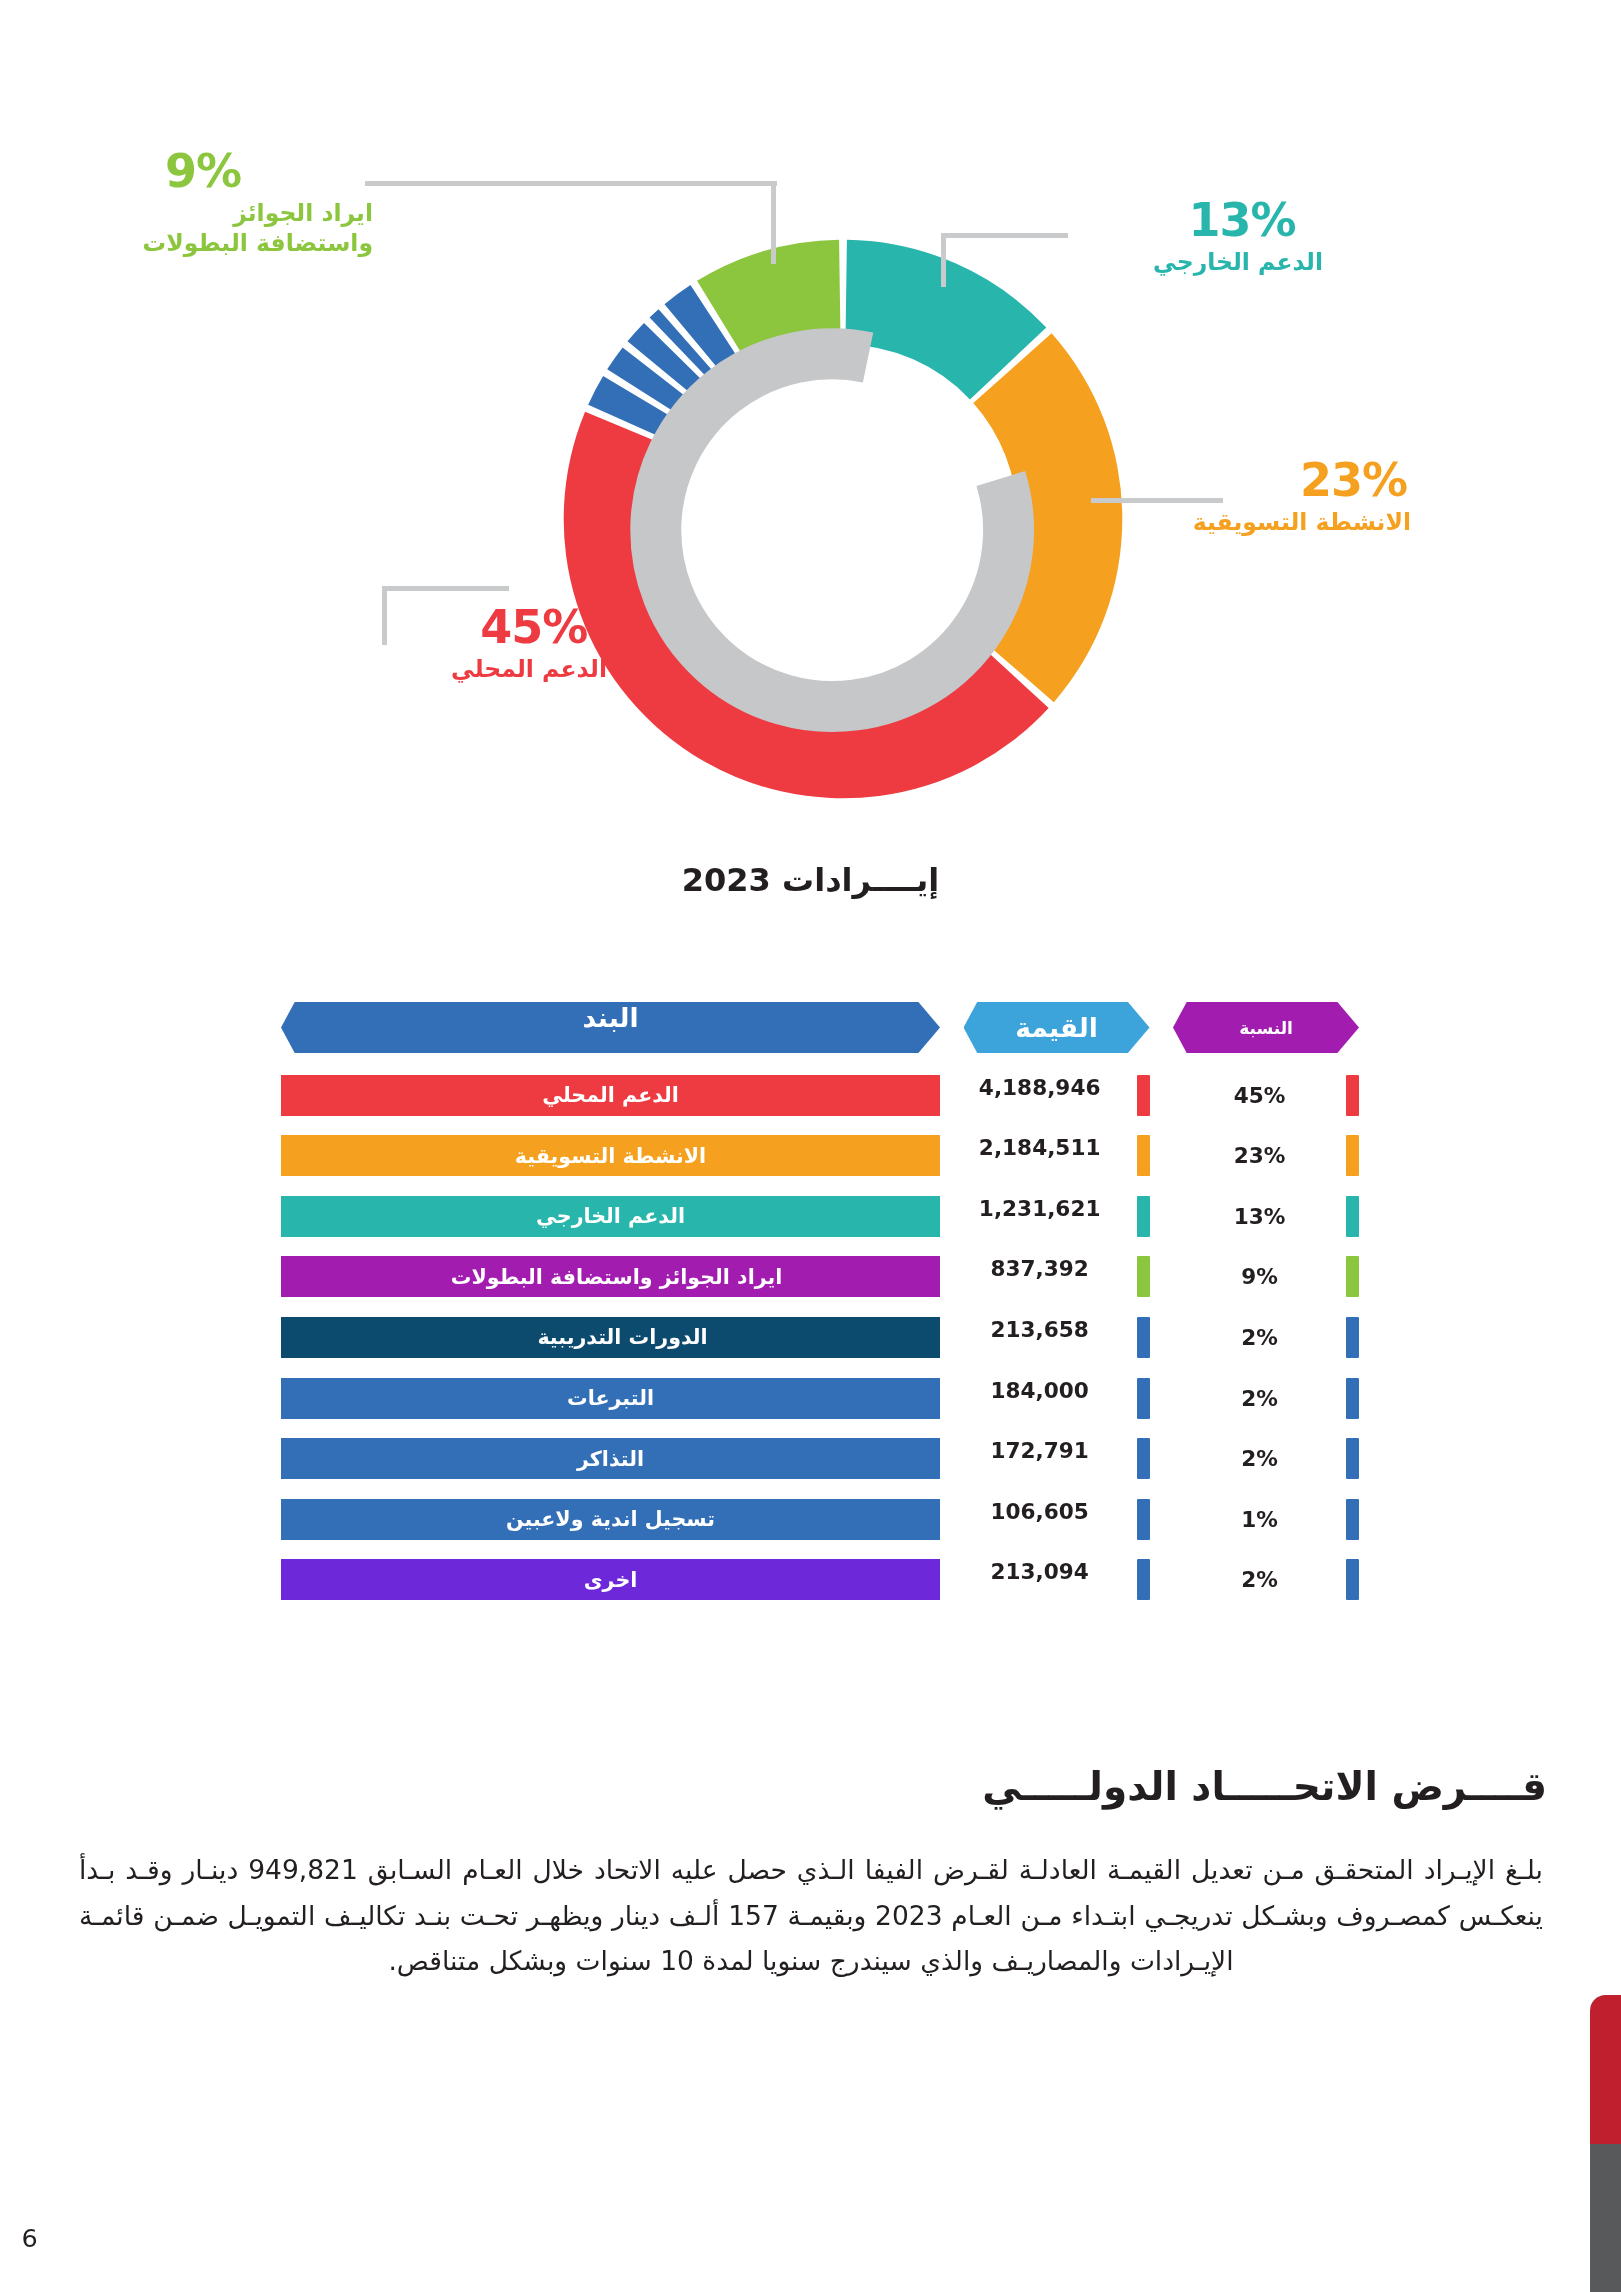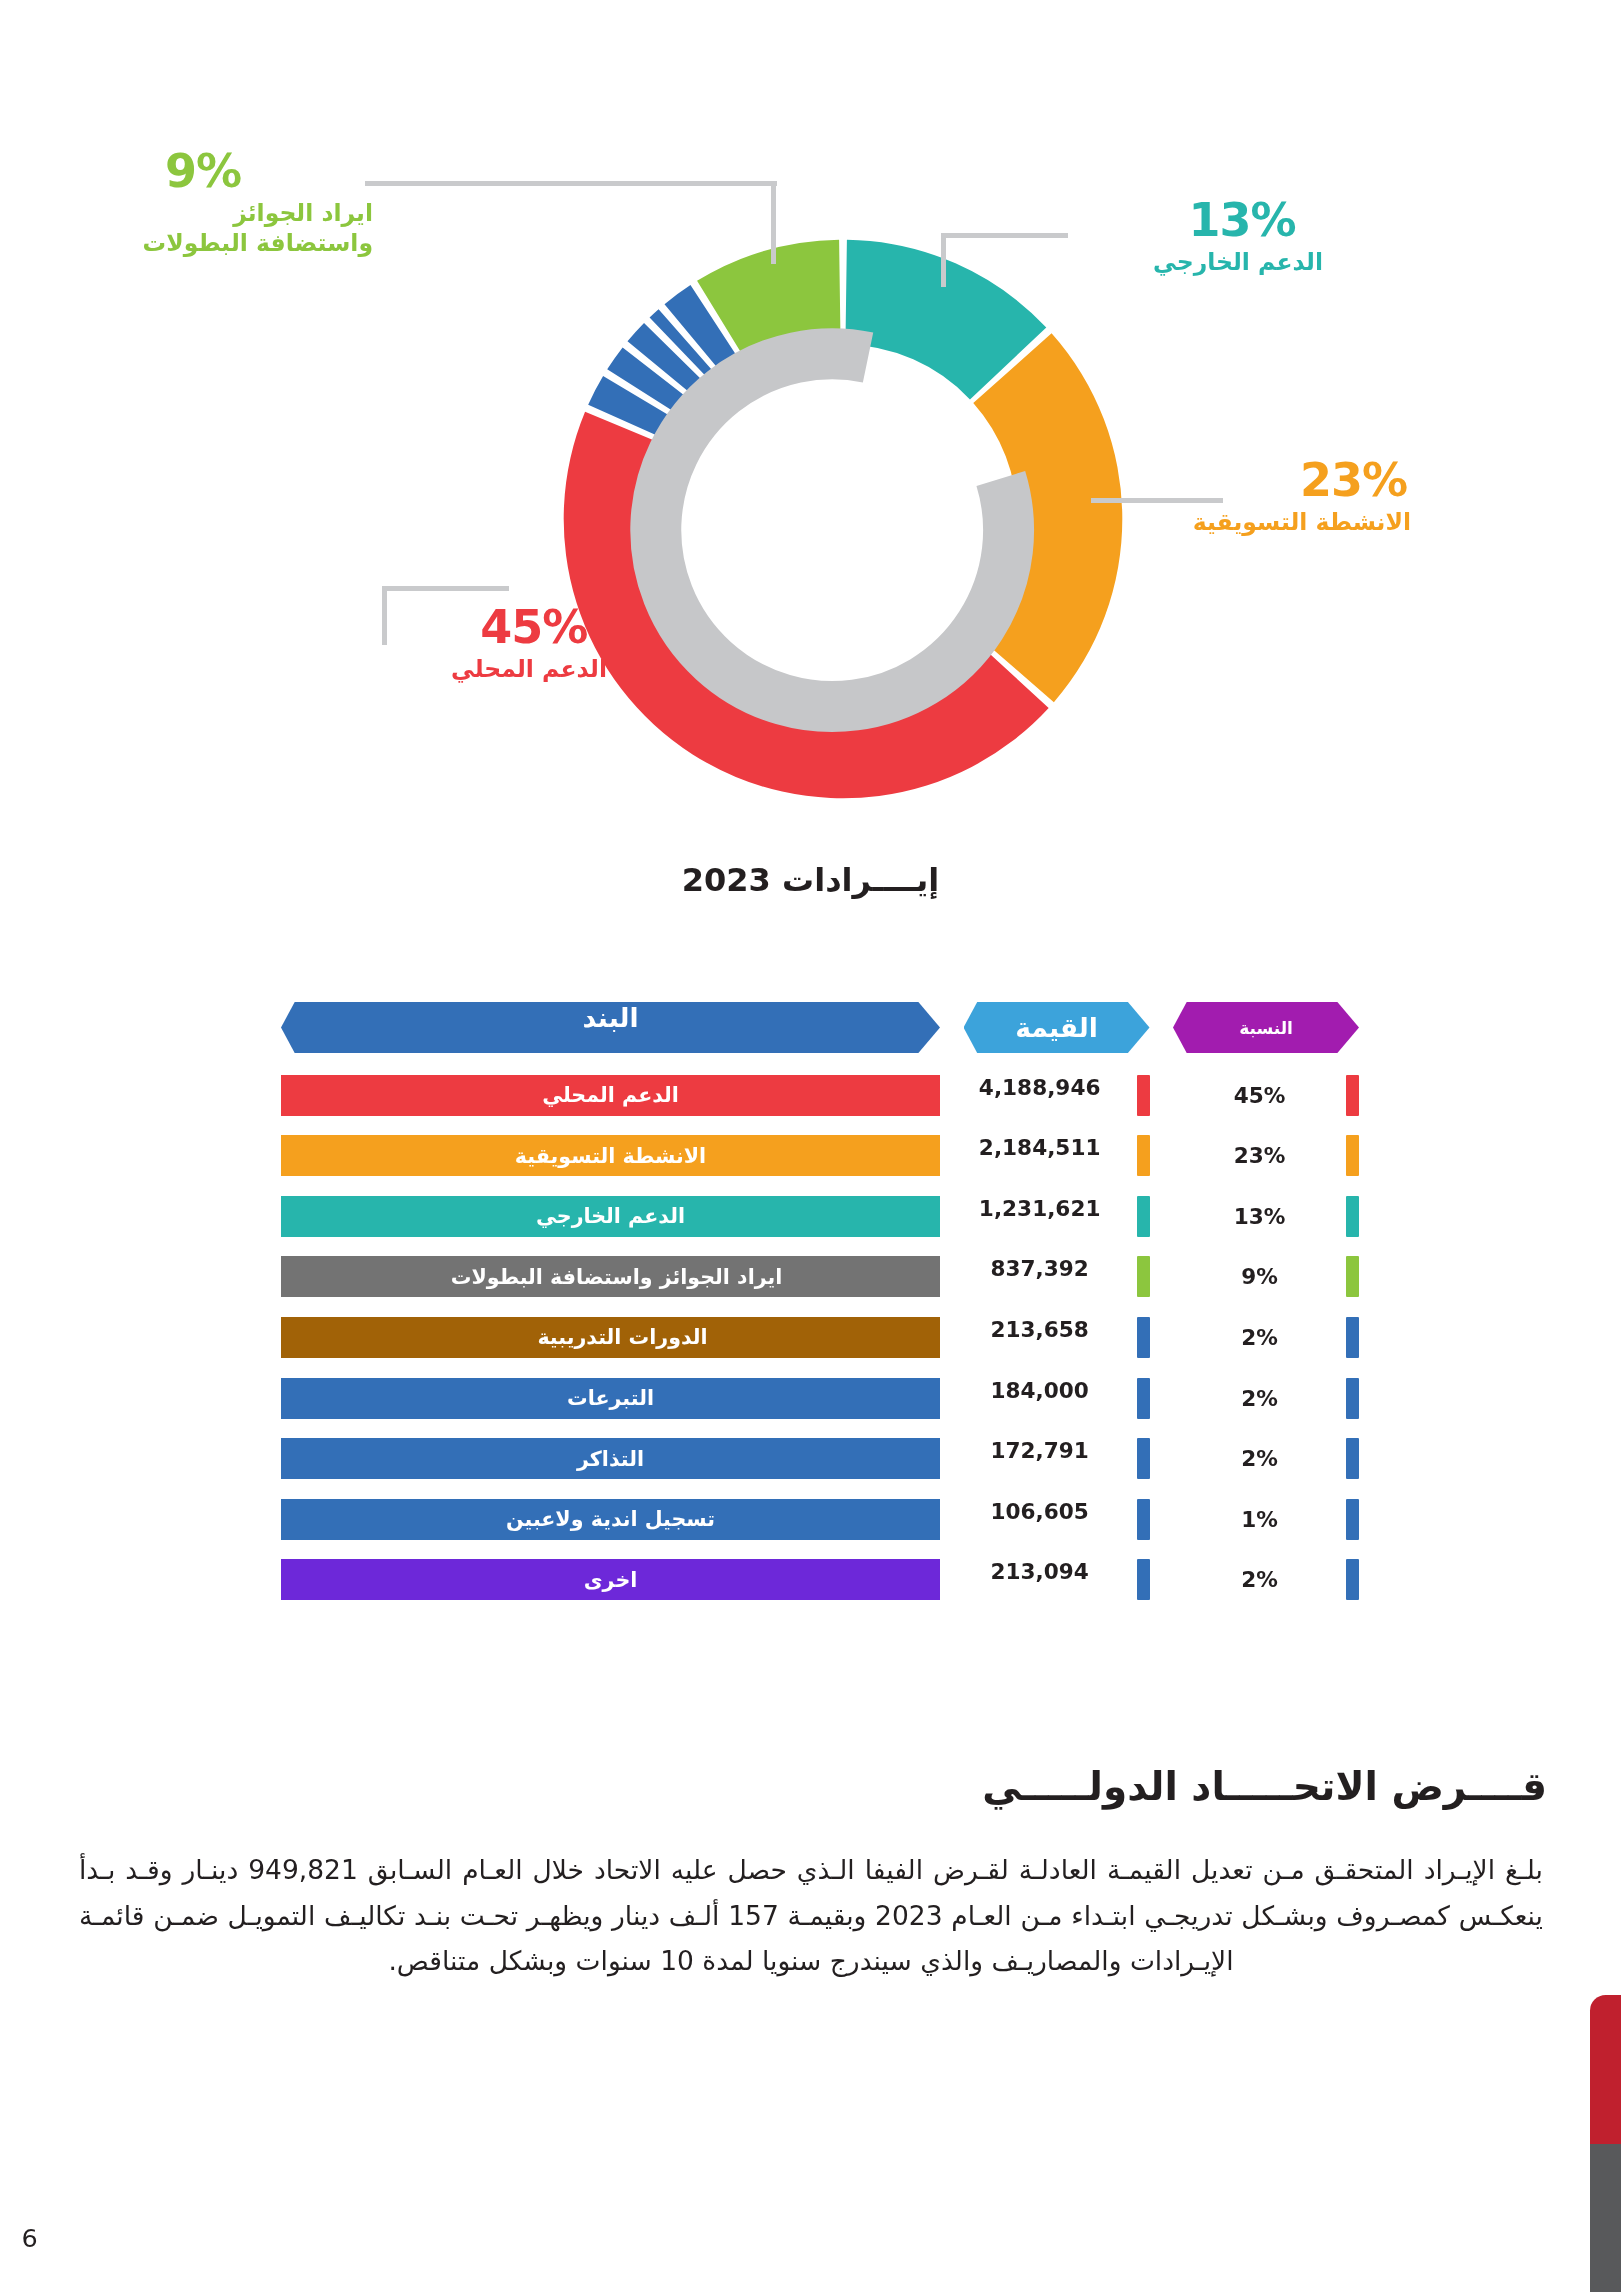--- a/index.html
+++ b/index.html
@@ -333,32 +333,32 @@
       </div>
       <div class="data-row">
         <div class="pct-cell">
           <div class="swatch" style="background: rgb(140, 198, 62);"></div>
           <div class="pct-text">9%</div>
         </div>
         <div class="val-cell">
           <div class="swatch" style="background: rgb(140, 198, 62);"></div>
           <div class="val-text">837,392</div>
         </div>
-        <div class="item-cell" style="background: #737373; padding-left: 12px;">ايراد الجوائز واستضافة البطولات</div>
+        <div class="item-cell" style="background: #a21caf; padding-left: 12px;">ايراد الجوائز واستضافة البطولات</div>
       </div>
       <div class="data-row">
         <div class="pct-cell">
           <div class="swatch" style="background: rgb(51, 111, 183);"></div>
           <div class="pct-text">2%</div>
         </div>
         <div class="val-cell">
           <div class="swatch" style="background: rgb(51, 111, 183);"></div>
           <div class="val-text">213,658</div>
         </div>
-        <div class="item-cell" style="background: #a16207; padding-left: 24px;">الدورات التدريبية</div>
+        <div class="item-cell" style="background: #0c4a6e; padding-left: 24px;">الدورات التدريبية</div>
       </div>
       <div class="data-row">
         <div class="pct-cell">
           <div class="swatch" style="background: rgb(51, 111, 183);"></div>
           <div class="pct-text">2%</div>
         </div>
         <div class="val-cell">
           <div class="swatch" style="background: rgb(51, 111, 183);"></div>
           <div class="val-text">184,000</div>
         </div>

